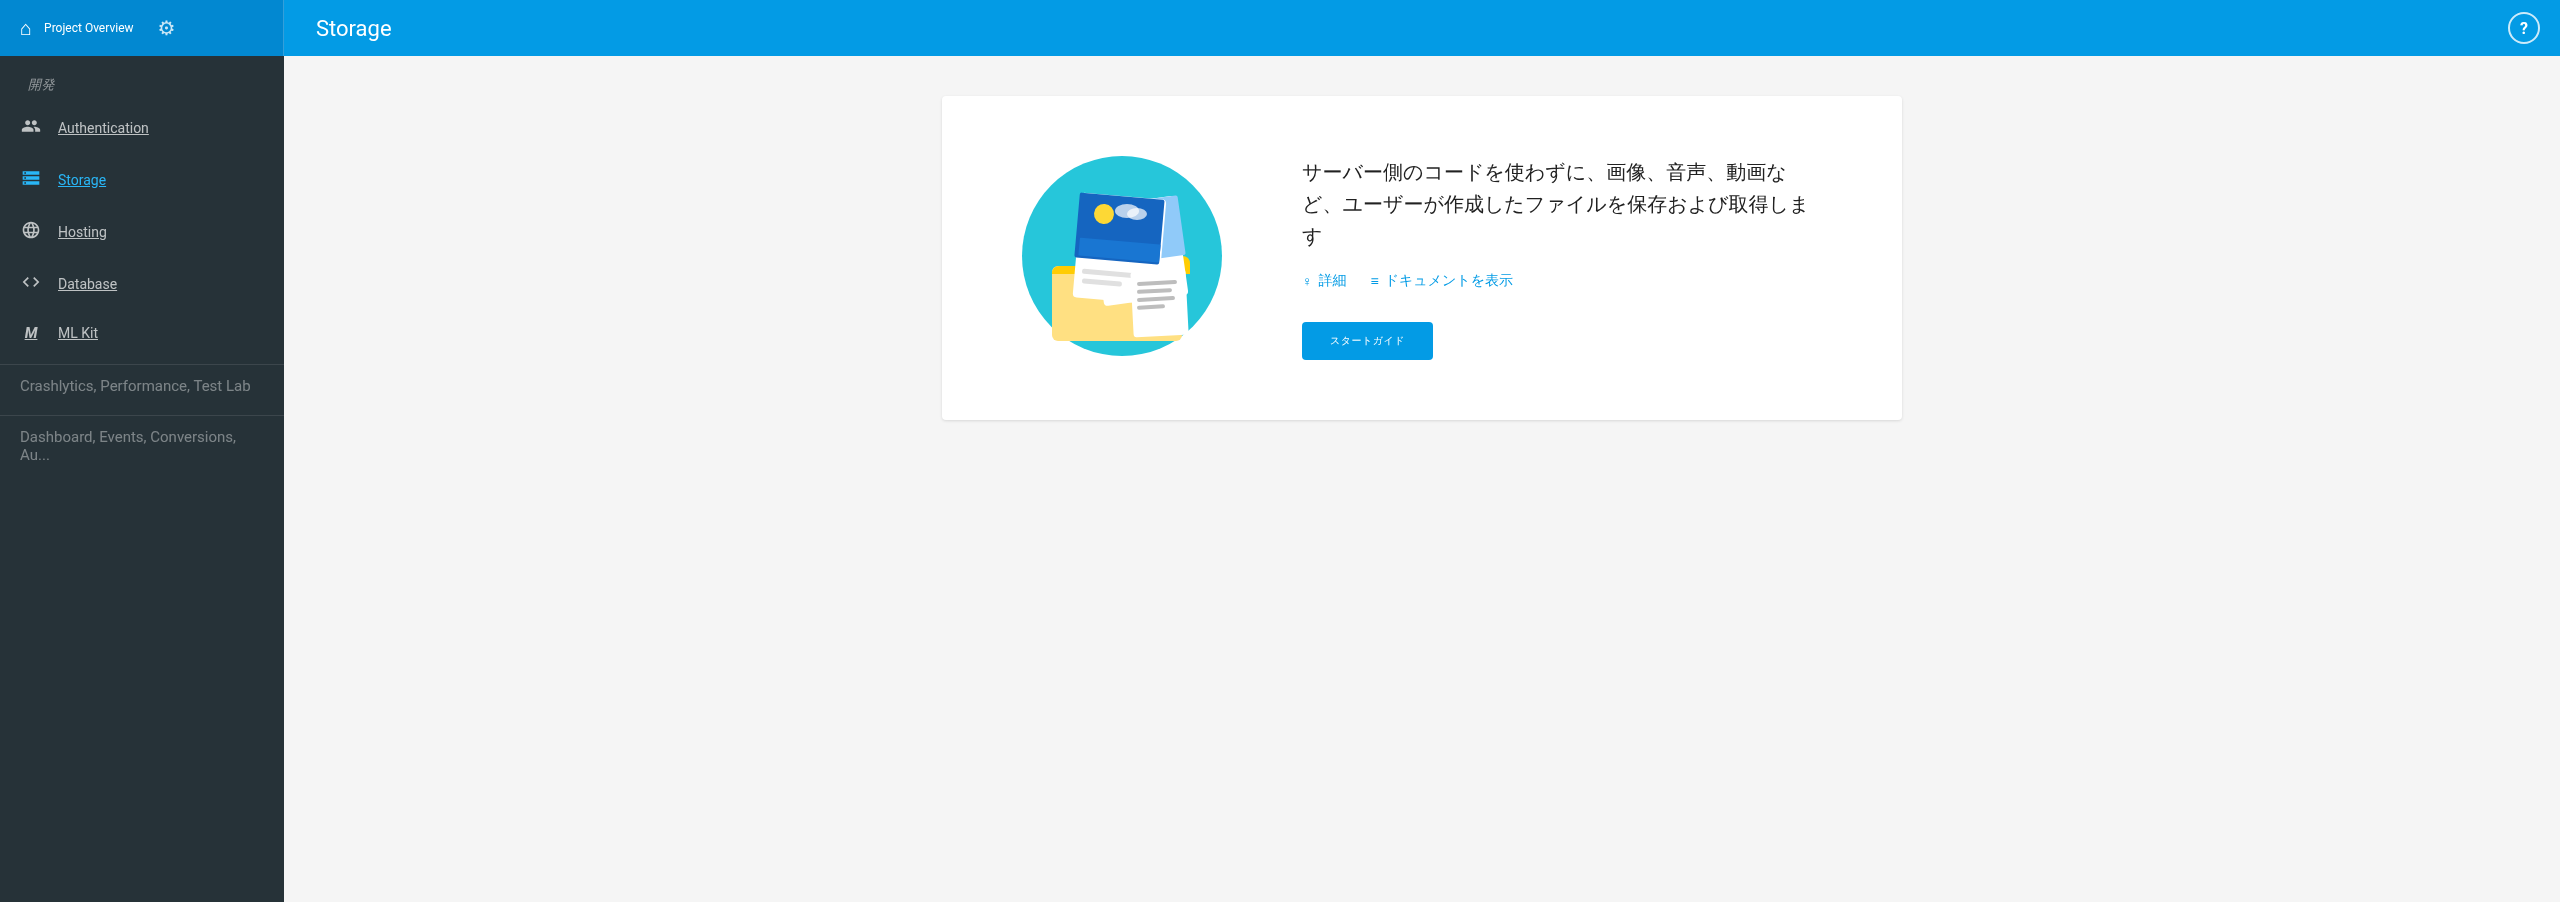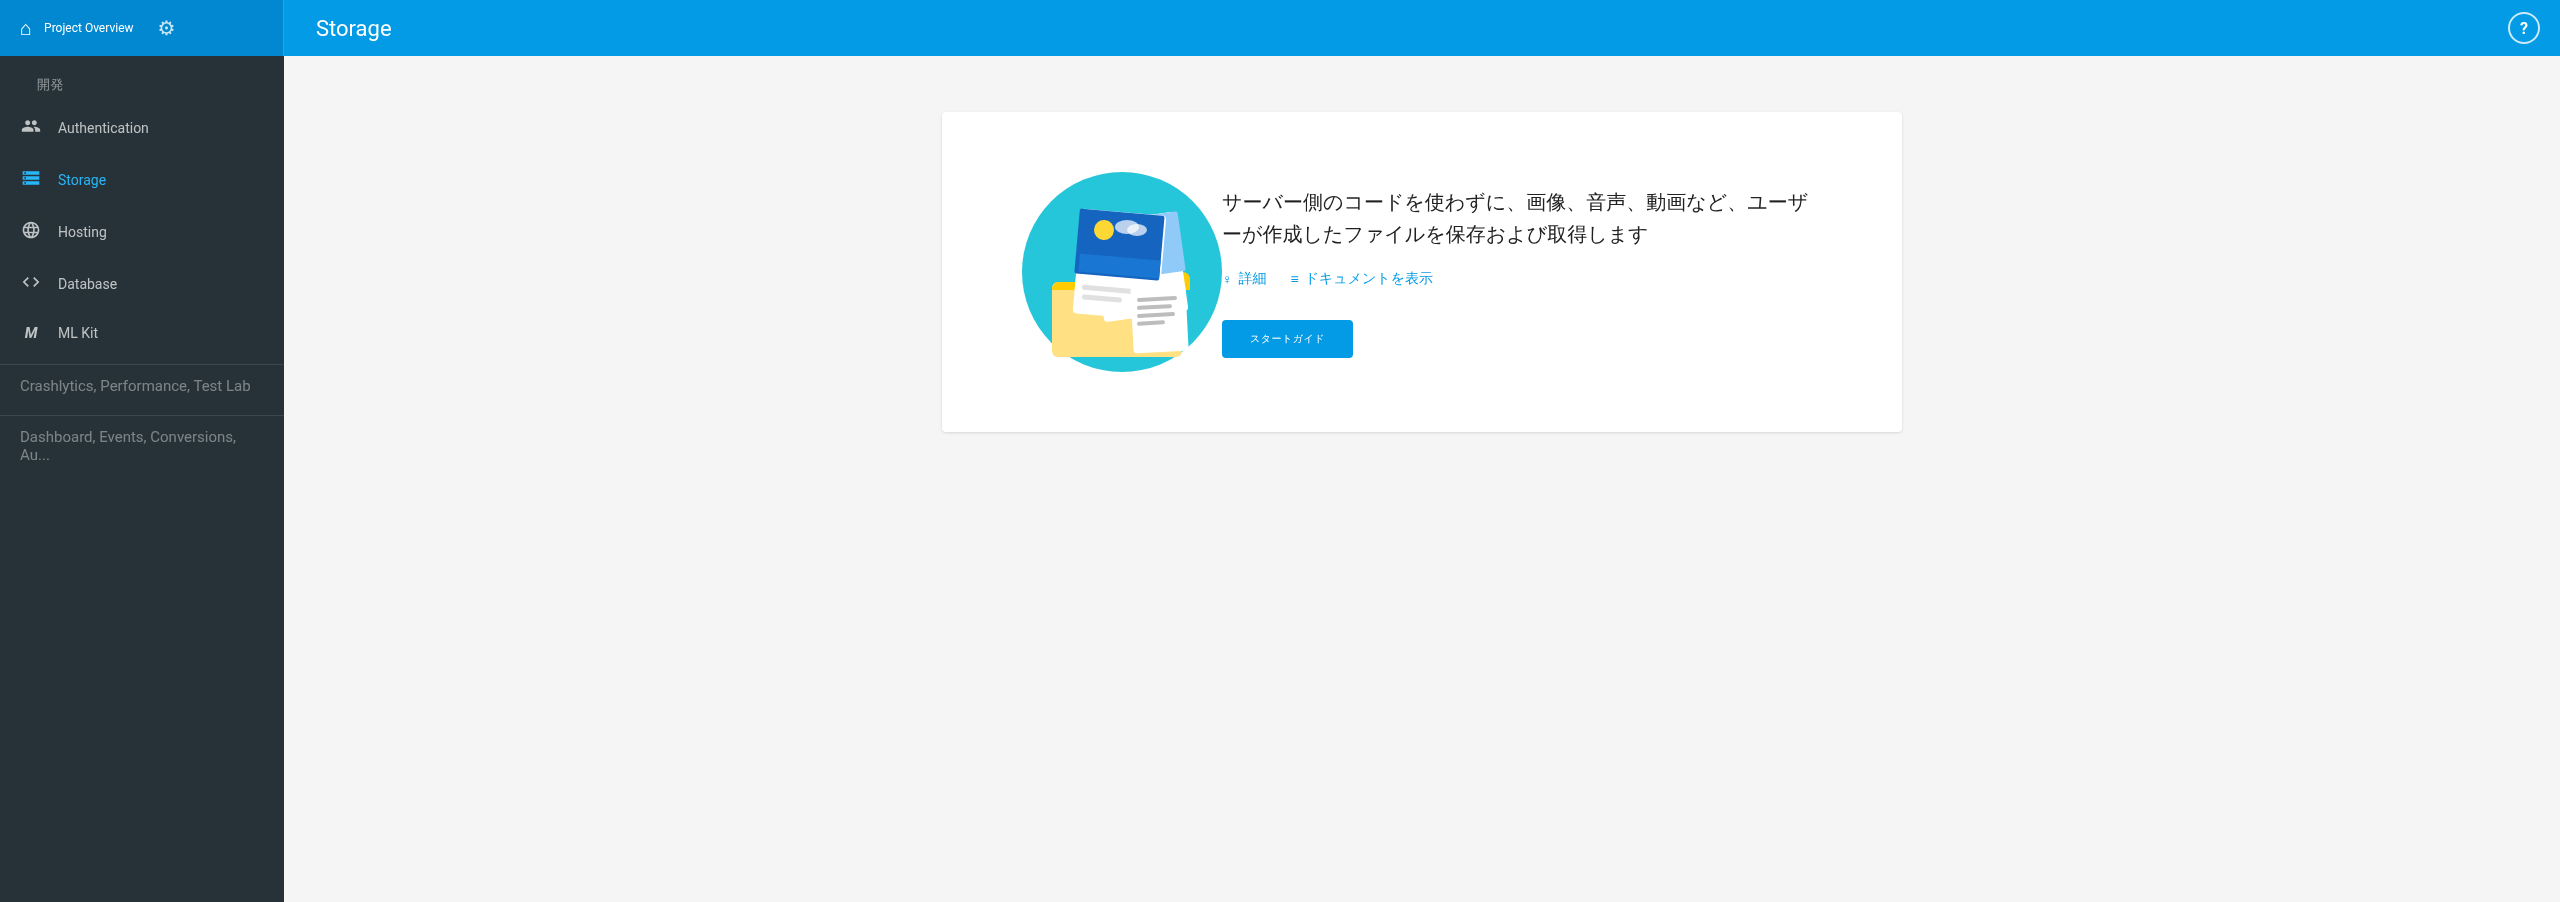--- a/index.html
+++ b/index.html
@@ -76,36 +76,38 @@
       width: 284px;
       background: #263238;
       flex-shrink: 0;
       overflow-y: auto;
       color: white;
     }
     .sidebar-section-label {
       color: rgba(255,255,255,0.5);
       font-size: 13px;
       font-weight: 500;
-      padding: 20px 20px 8px 37px;
+      padding: 20px 20px 8px 28px;
       letter-spacing: 0.5px;
+      font-style: italic;
     }
     .sidebar-subsection-label {
       color: rgba(255,255,255,0.4);
       font-size: 15px;
       padding: 4px 20px 12px 20px;
     }
     .sidebar-item {
       display: flex;
       align-items: center;
       padding: 14px 20px;
       color: rgba(255,255,255,0.7);
       cursor: pointer;
       font-size: 14px;
       transition: background 0.15s;
+      text-decoration: underline;
     }
     .sidebar-item.active {
       color: #29B6F6;
     }
     .sidebar-item .icon {
       margin-right: 16px;
       font-size: 18px;
       width: 22px;
       text-align: center;
     }
@@ -122,23 +124,23 @@
       padding: 40px;
       background: #f5f5f5;
     }
 
     
     .storage-card {
       background: white;
       border-radius: 4px;
       padding: 60px 80px;
       display: flex;
-      align-items: center;
+      gap: 80px;
       max-width: 960px;
-      margin: 16px auto;
+      margin: 0 auto;
       box-shadow: 0 1px 3px rgba(0,0,0,0.12);
     }
 
     
     .storage-illustration {
       flex-shrink: 0;
       width: 200px;
       height: 200px;
     }
 

